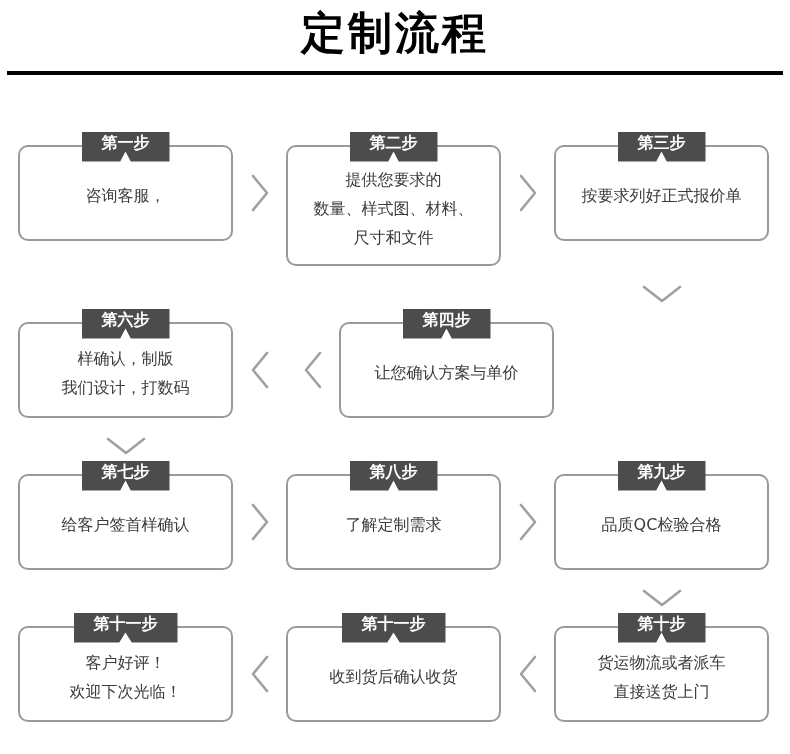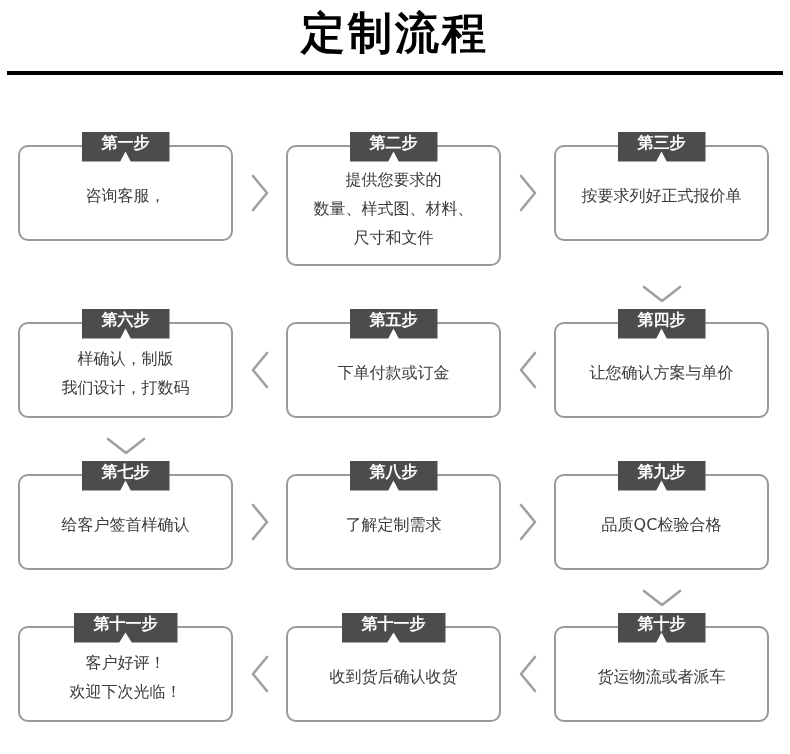--- a/index.html
+++ b/index.html
@@ -137,30 +137,20 @@
             <div>样确认，制版</div>
             <div>我们设计，打数码</div>
           </div>
         </div>
       </div>
       <div class="connector">
         <svg class="chev" width="20" height="40" viewBox="0 0 20 40">
             <polyline points="17,3 3,20 17,37" fill="none" stroke="currentColor" stroke-width="2.6" stroke-linecap="round" stroke-linejoin="round"></polyline>
           </svg>
       </div>
-      <div class="box-cell">
-        <div class="box">
-          <div class="ribbon">
-              <span>第五步</span>
-            </div>
-          <div class="box-text">
-            <div>下单付款或订金</div>
-          </div>
-        </div>
-      </div>
       <div class="connector">
         <svg class="chev" width="20" height="40" viewBox="0 0 20 40">
             <polyline points="17,3 3,20 17,37" fill="none" stroke="currentColor" stroke-width="2.6" stroke-linecap="round" stroke-linejoin="round"></polyline>
           </svg>
       </div>
       <div class="box-cell">
         <div class="box">
           <div class="ribbon">
               <span>第四步</span>
             </div>
@@ -270,19 +260,20 @@
             <polyline points="17,3 3,20 17,37" fill="none" stroke="currentColor" stroke-width="2.6" stroke-linecap="round" stroke-linejoin="round"></polyline>
           </svg>
       </div>
       <div class="box-cell">
         <div class="box">
           <div class="ribbon">
               <span>第十步</span>
             </div>
           <div class="box-text">
             <div>货运物流或者派车</div>
+            <div>直接送货上门</div>
           </div>
         </div>
       </div>
     </div>
 
   </div>
 </div>
 
 </body></html>

